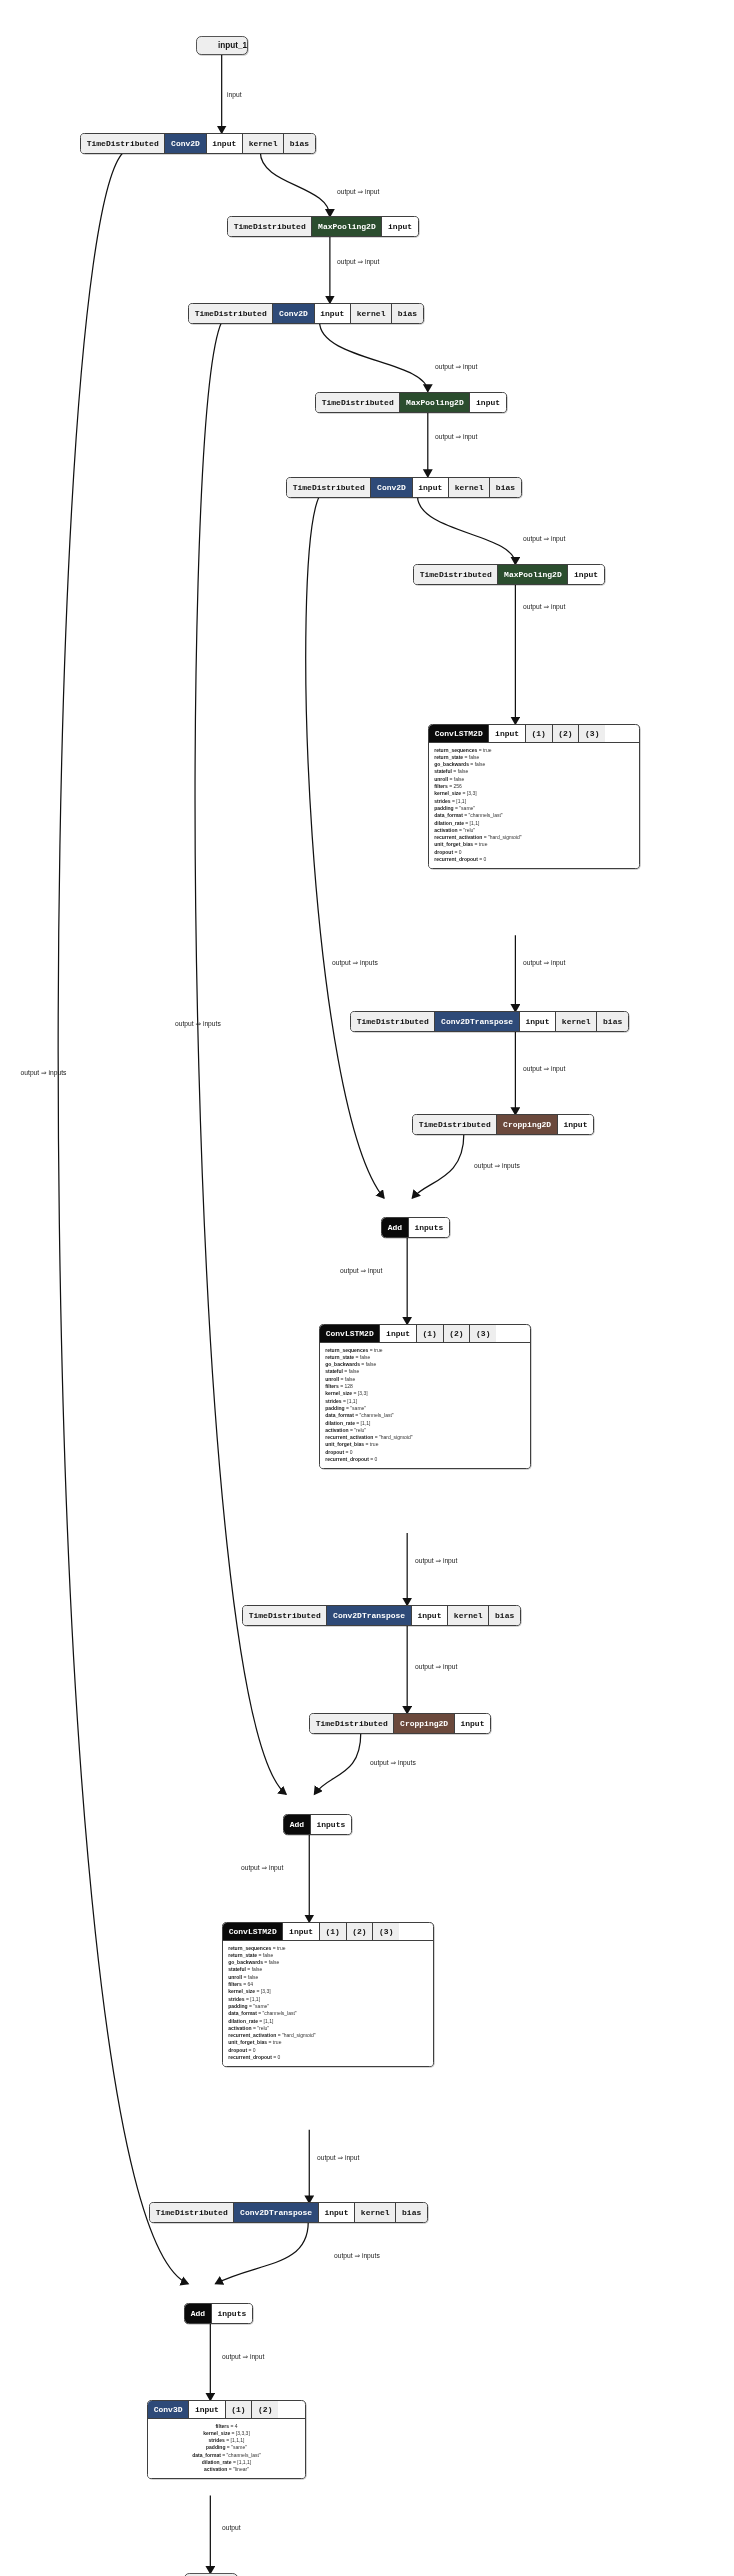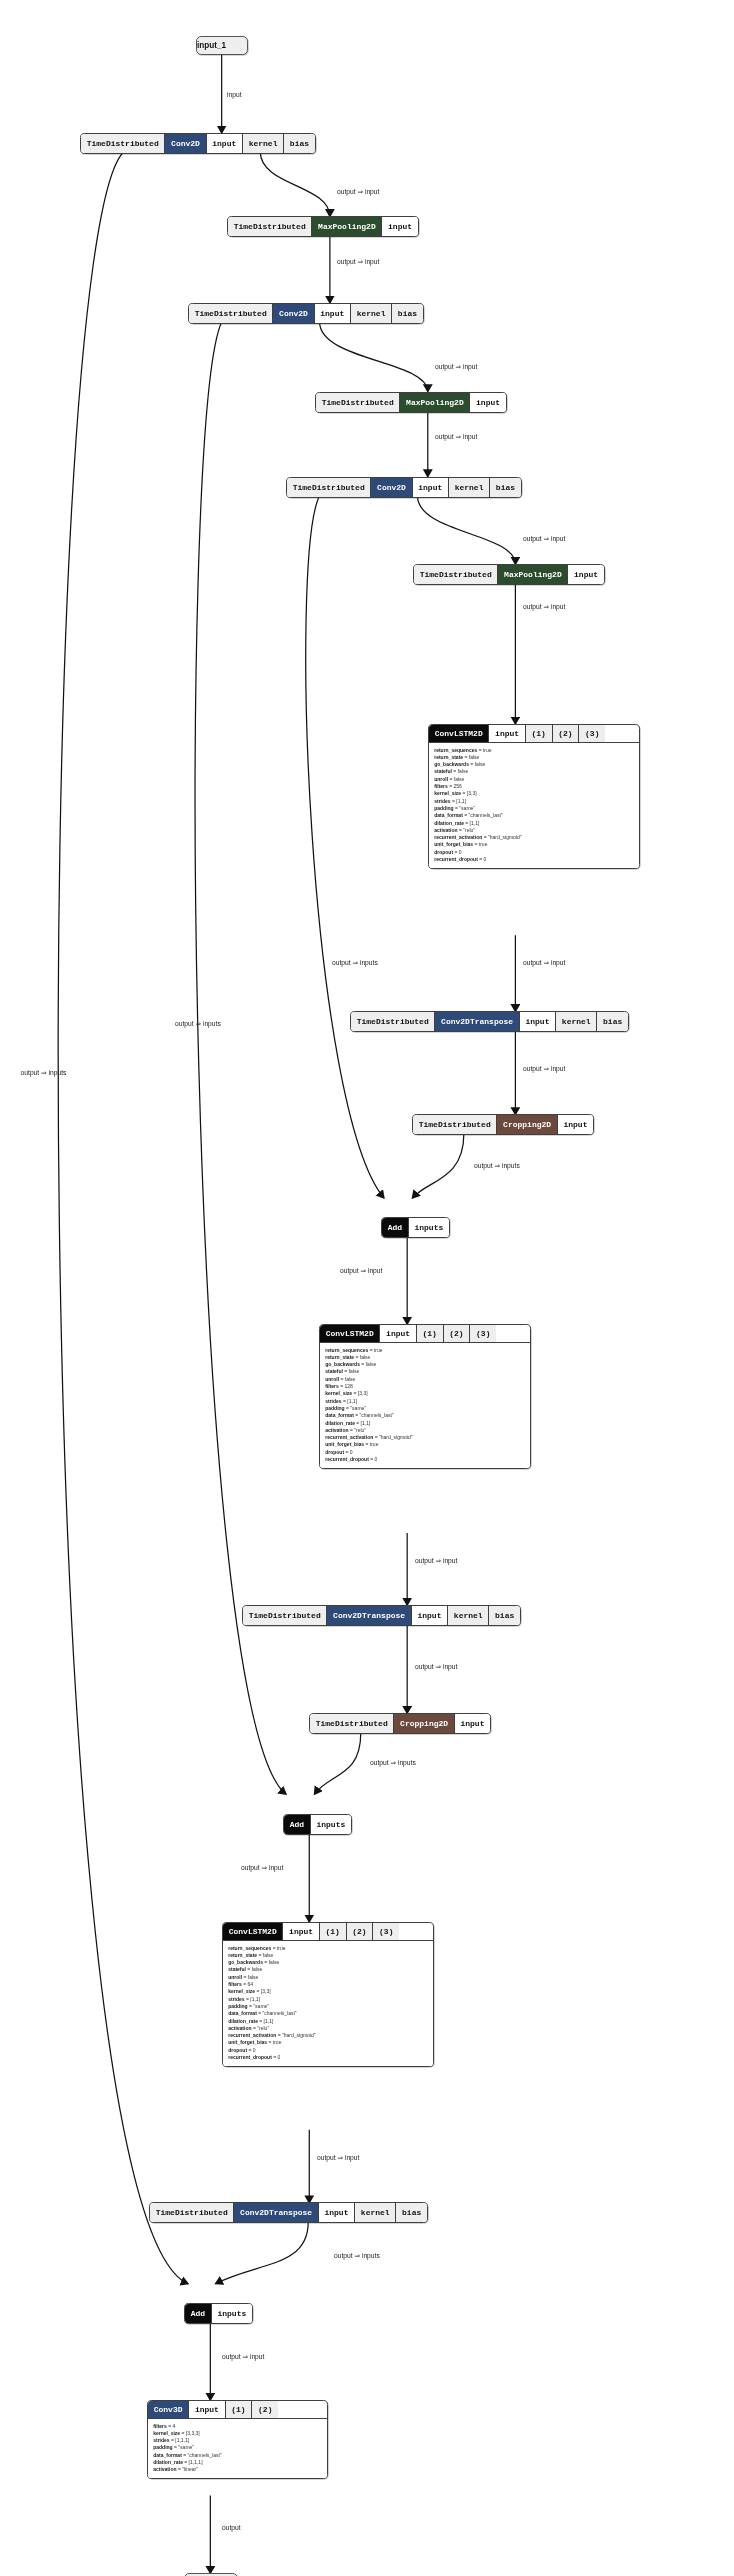--- a/index.html
+++ b/index.html
@@ -38,21 +38,21 @@
   .cell.tdist { background:#efefef; }
   .cell.accent { color:#ffffff; }
 
   
   .pill {
     position:absolute;
     border:0.8px solid #555;
     border-radius:5.2px;
     background:#eeeeee;
     box-shadow:0.8px 0.8px 0 rgba(0,0,0,0.22);
-    display:flex; align-items:center; justify-content:flex-start;
+    display:flex; align-items:center; justify-content:flex-end;
     font-size:8.2px; font-weight:bold; color:#111;
     height:18.5px;
   }
 
   
   .params {
     background:#ffffff;
     border-top:0.7px solid #3f3f3f;
     padding:3.6px 5.2px 4.6px 5.2px;
   }
@@ -335,21 +335,21 @@
     </div>
   </div>
 
   <div class="node" style="left:184px; top:2303px;">
     <div class="hdr">
       <div class="cell accent" style="background:#0a0a0a;">Add</div>
       <div class="cell white">inputs</div>
     </div>
   </div>
 
-  <div class="node withparams" style="left:147px; top:2400px; width:181px;">
+  <div class="node withparams" style="left:147px; top:2400px; width:159px;text-align:center;">
     <div class="hdr">
       <div class="cell accent" style="background:#2e4a78;">Conv3D</div>
       <div class="cell white">input</div>
       <div class="cell">(1)</div>
       <div class="cell">(2)</div>
     </div>
     <div class="params">
         <div class="prow"><b>filters</b><span> = 4</span></div>
         <div class="prow"><b>kernel_size</b><span> = [3,3,3]</span></div>
         <div class="prow"><b>strides</b><span> = [1,1,1]</span></div>

